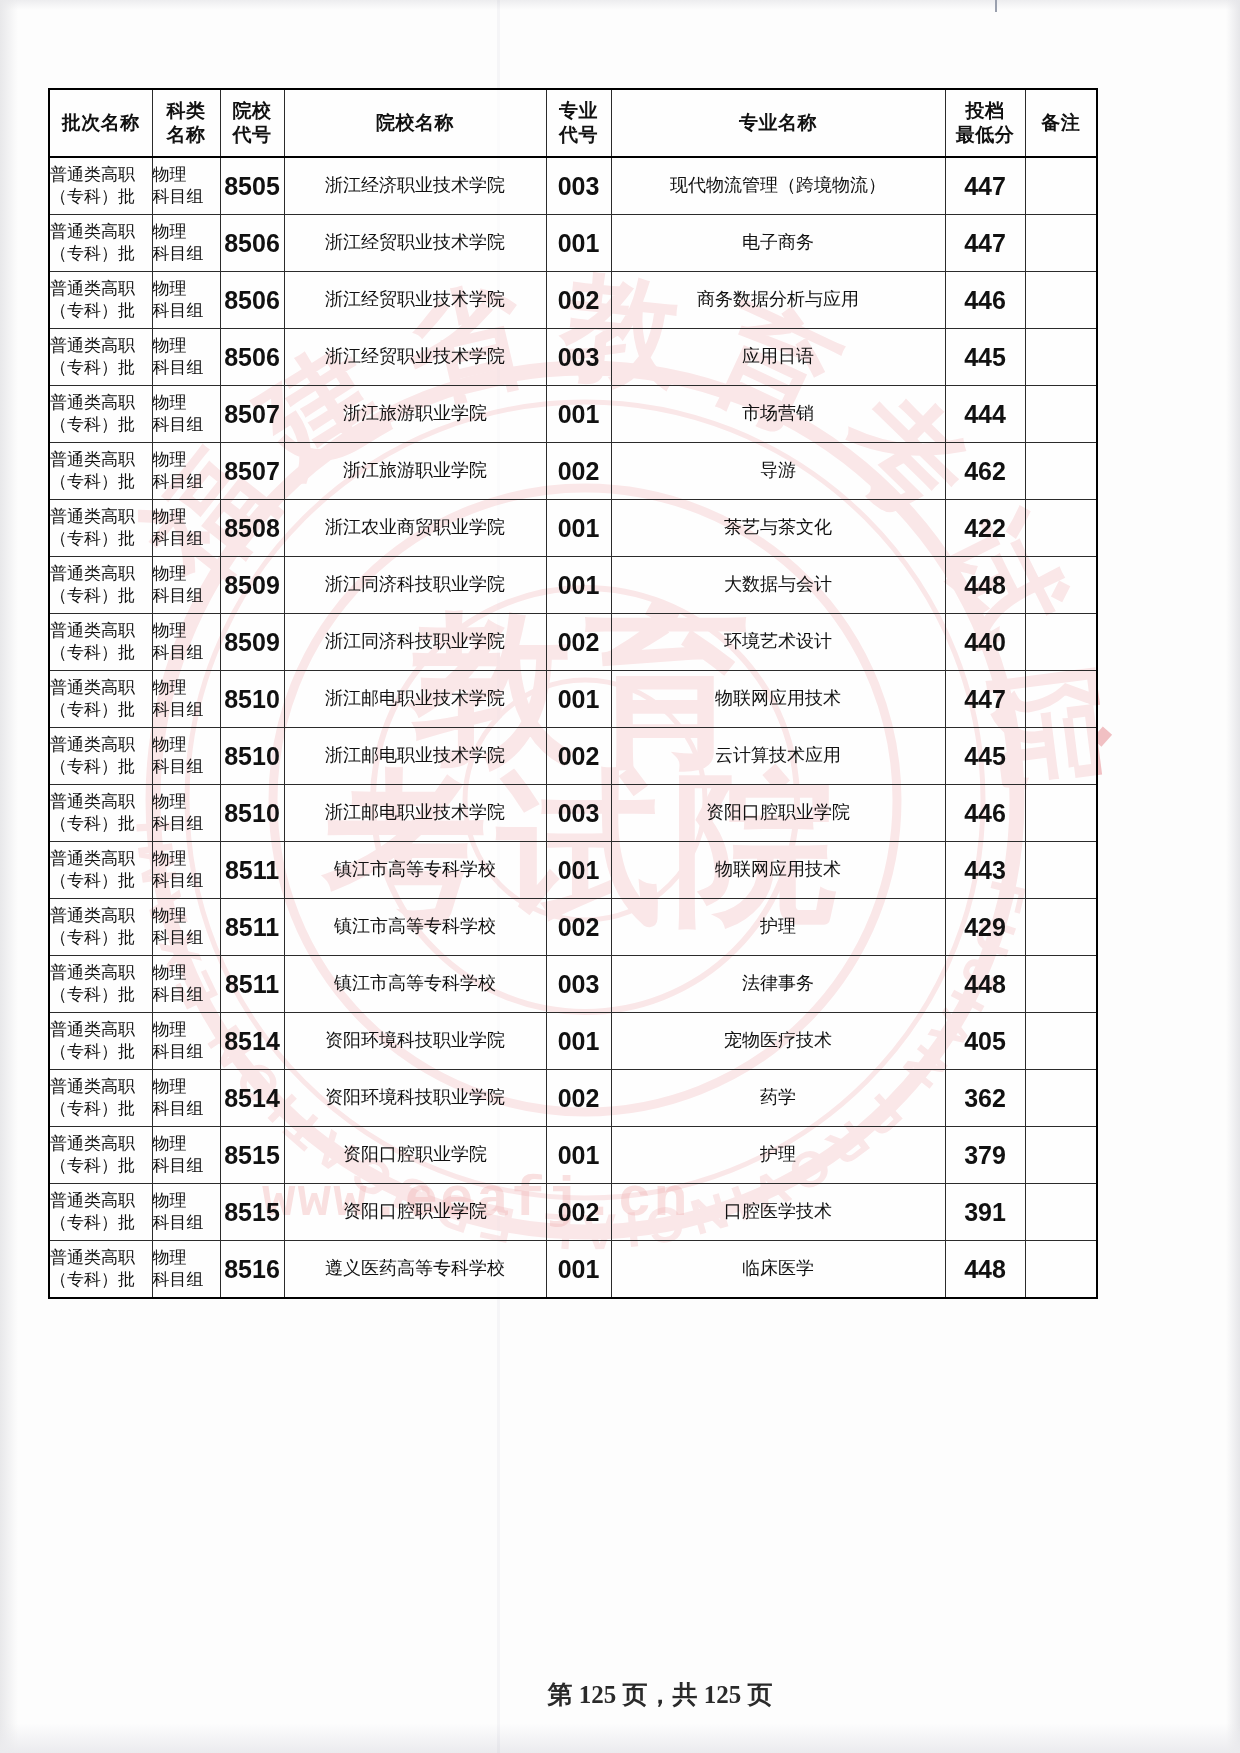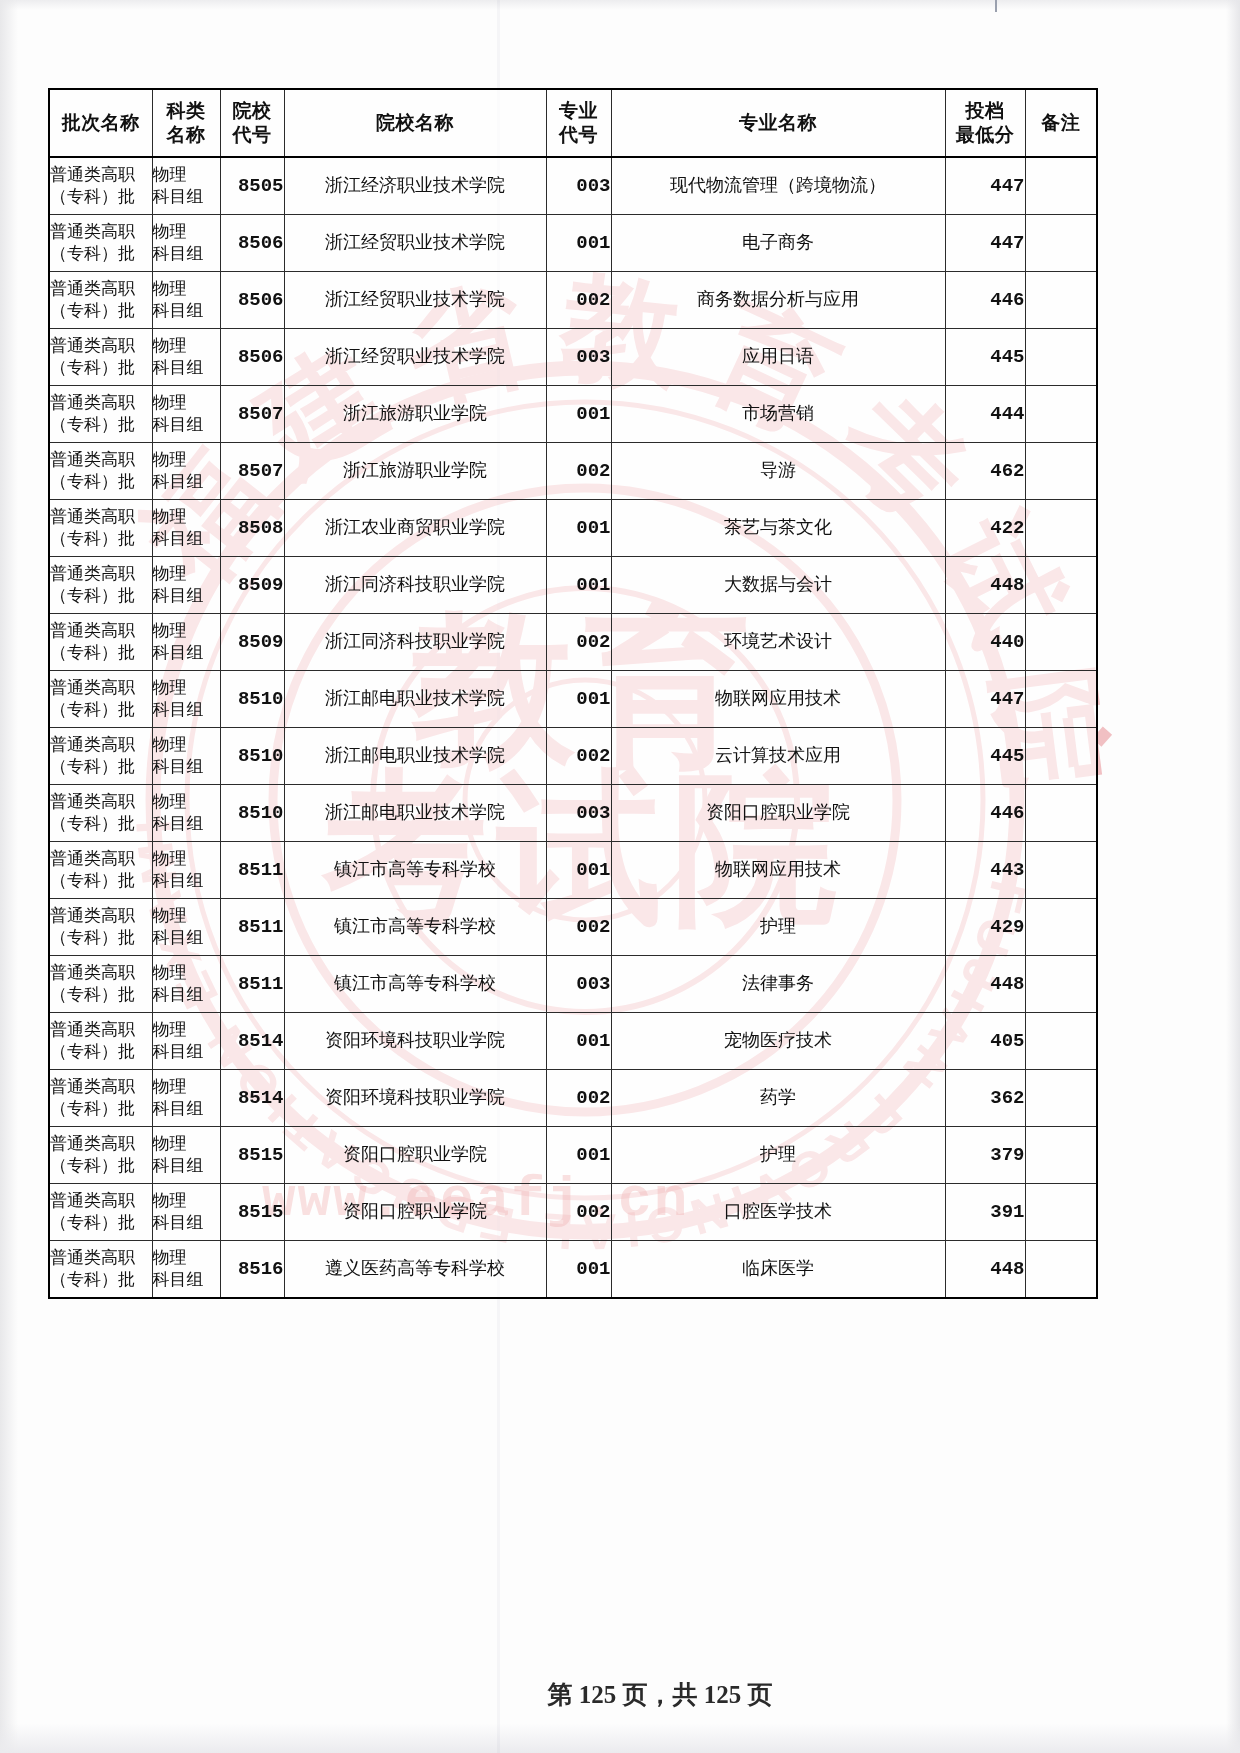--- a/index.html
+++ b/index.html
@@ -120,24 +120,24 @@
   td.c-batch,
   td.c-subject {
     text-align: left;
     letter-spacing: 0px;
     font-size: 17px;
     margin-left: 24px;
   }
   td.c-schoolcode,
   td.c-majorcode,
   td.c-score {
-    text-align: right;
+    text-align: center;
     font-weight: bold;
-    font-family: Liberation Mono, monospace;
-    font-size: 19px;
+    font-family: Liberation Sans, sans-serif;
+    font-size: 25px;
   }
   td.c-schoolname,
   td.c-majorname {
     text-align: center;
     padding-left: 10px;
     font-size: 18px;
   }
   td.c-note { }
 
   

